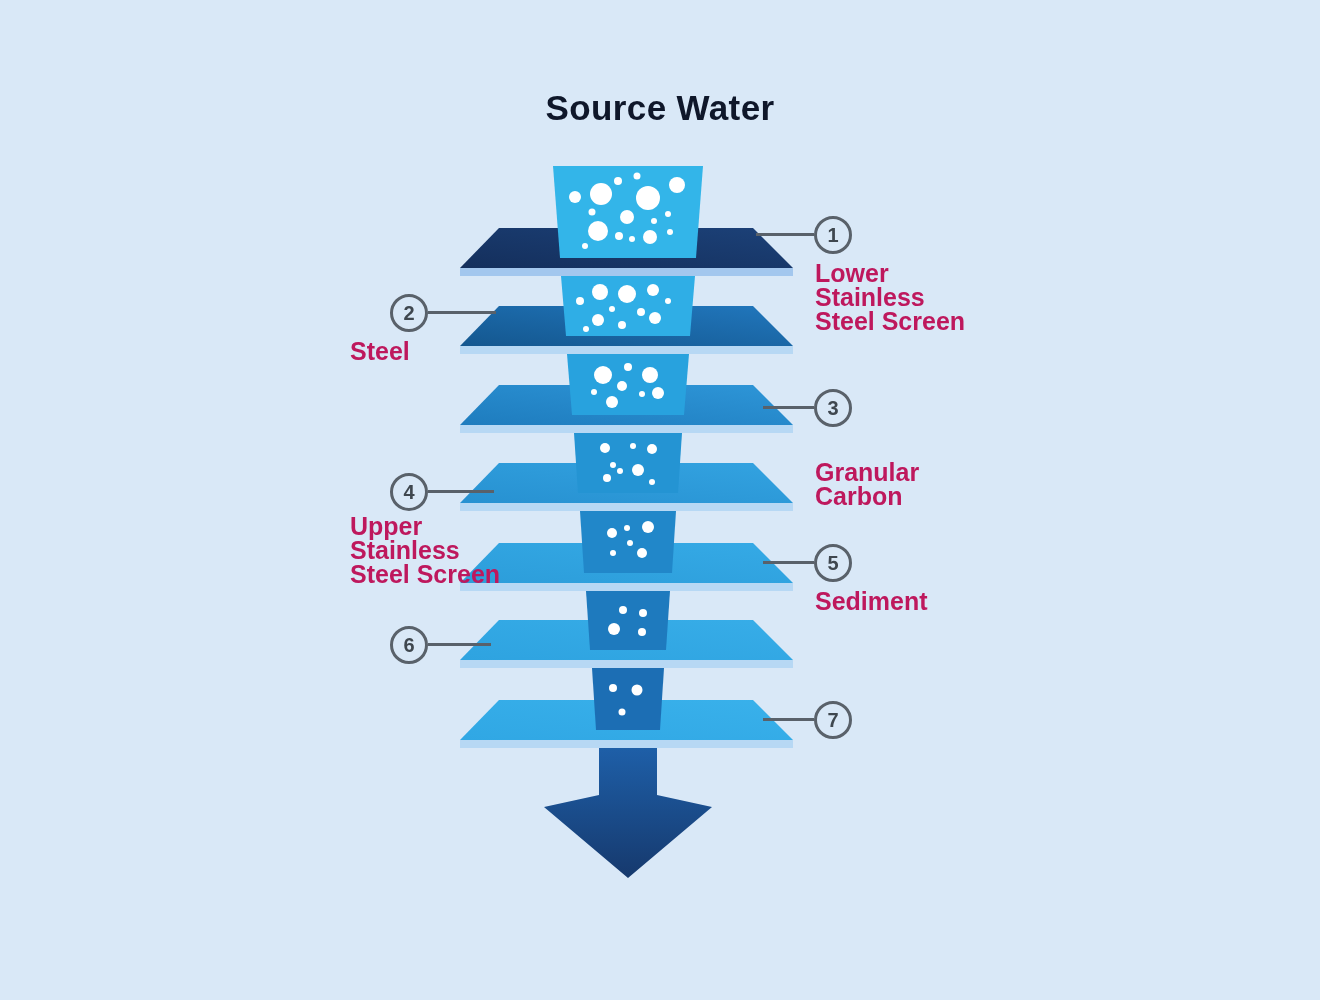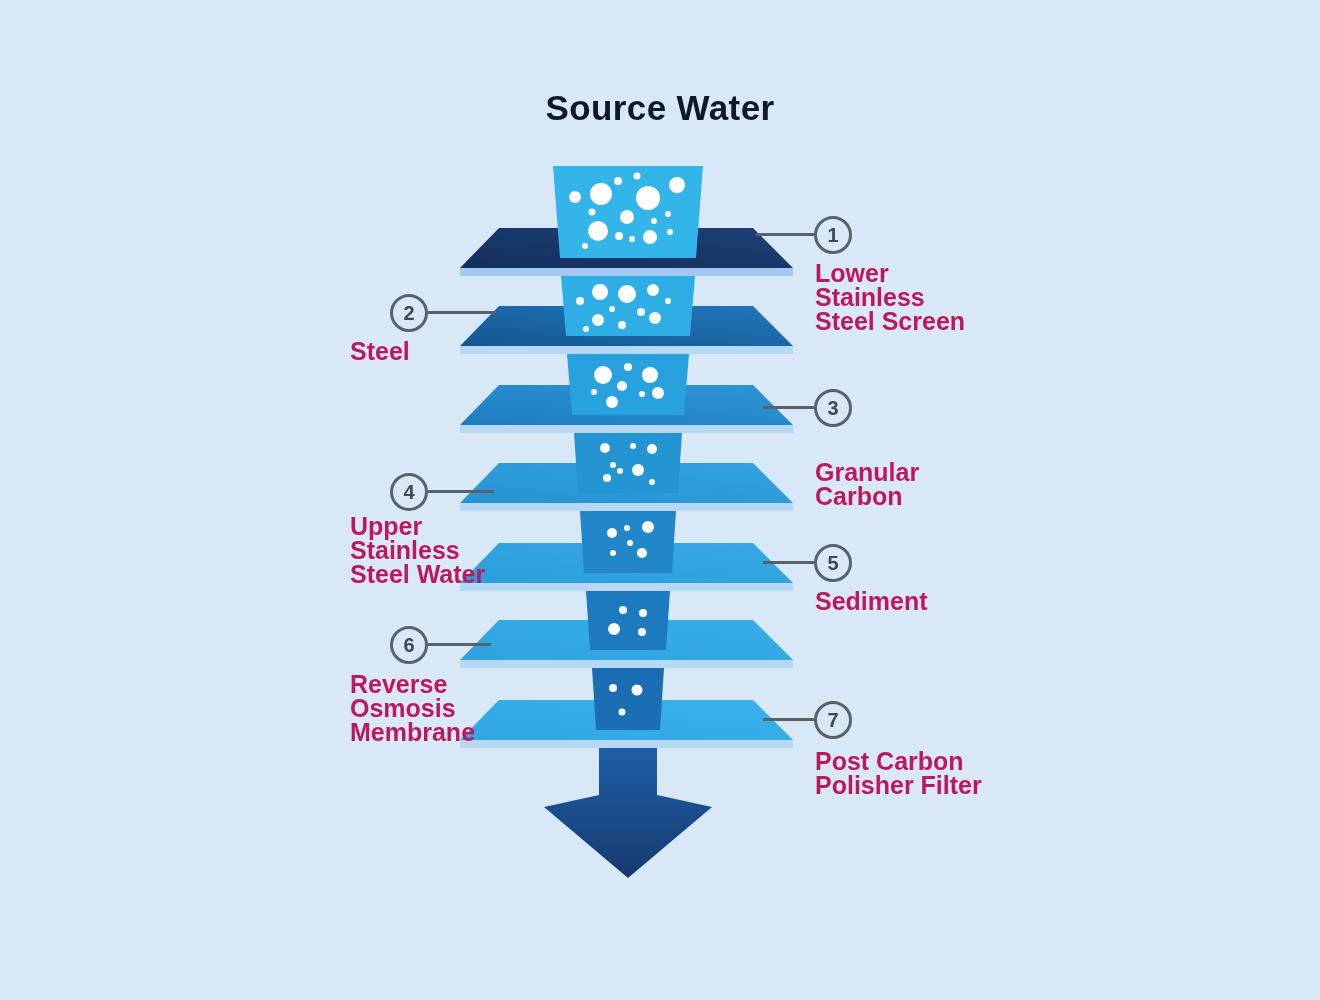--- a/index.html
+++ b/index.html
@@ -219,36 +219,31 @@
     </div>
   <div class="callout-label" style="left:815px;top:460px;">Granular
 Carbon</div>
 
   <div class="callout-line" style="left:428px;top:490px;width:66px;"></div>
   <div class="callout-circle" style="left:390px;top:473px;">
       <span>4</span>
     </div>
   <div class="callout-label" style="left:350px;top:514px;">Upper
 Stainless
-Steel Water</div>
+Steel Screen</div>
 
   <div class="callout-line" style="left:763px;top:561px;width:51px;"></div>
   <div class="callout-circle" style="left:814px;top:544px;">
       <span>5</span>
     </div>
   <div class="callout-label" style="left:815px;top:589px;">Sediment</div>
 
   <div class="callout-line" style="left:428px;top:643px;width:63px;"></div>
   <div class="callout-circle" style="left:390px;top:626px;">
       <span>6</span>
     </div>
-  <div class="callout-label" style="left:350px;top:672px;">Reverse
-Osmosis
-Membrane</div>
 
   <div class="callout-line" style="left:763px;top:718px;width:51px;"></div>
   <div class="callout-circle" style="left:814px;top:701px;">
       <span>7</span>
     </div>
-  <div class="callout-label" style="left:815px;top:749px;">Post Carbon
-Polisher Filter</div>
 
 </div>
 
 </body></html>

